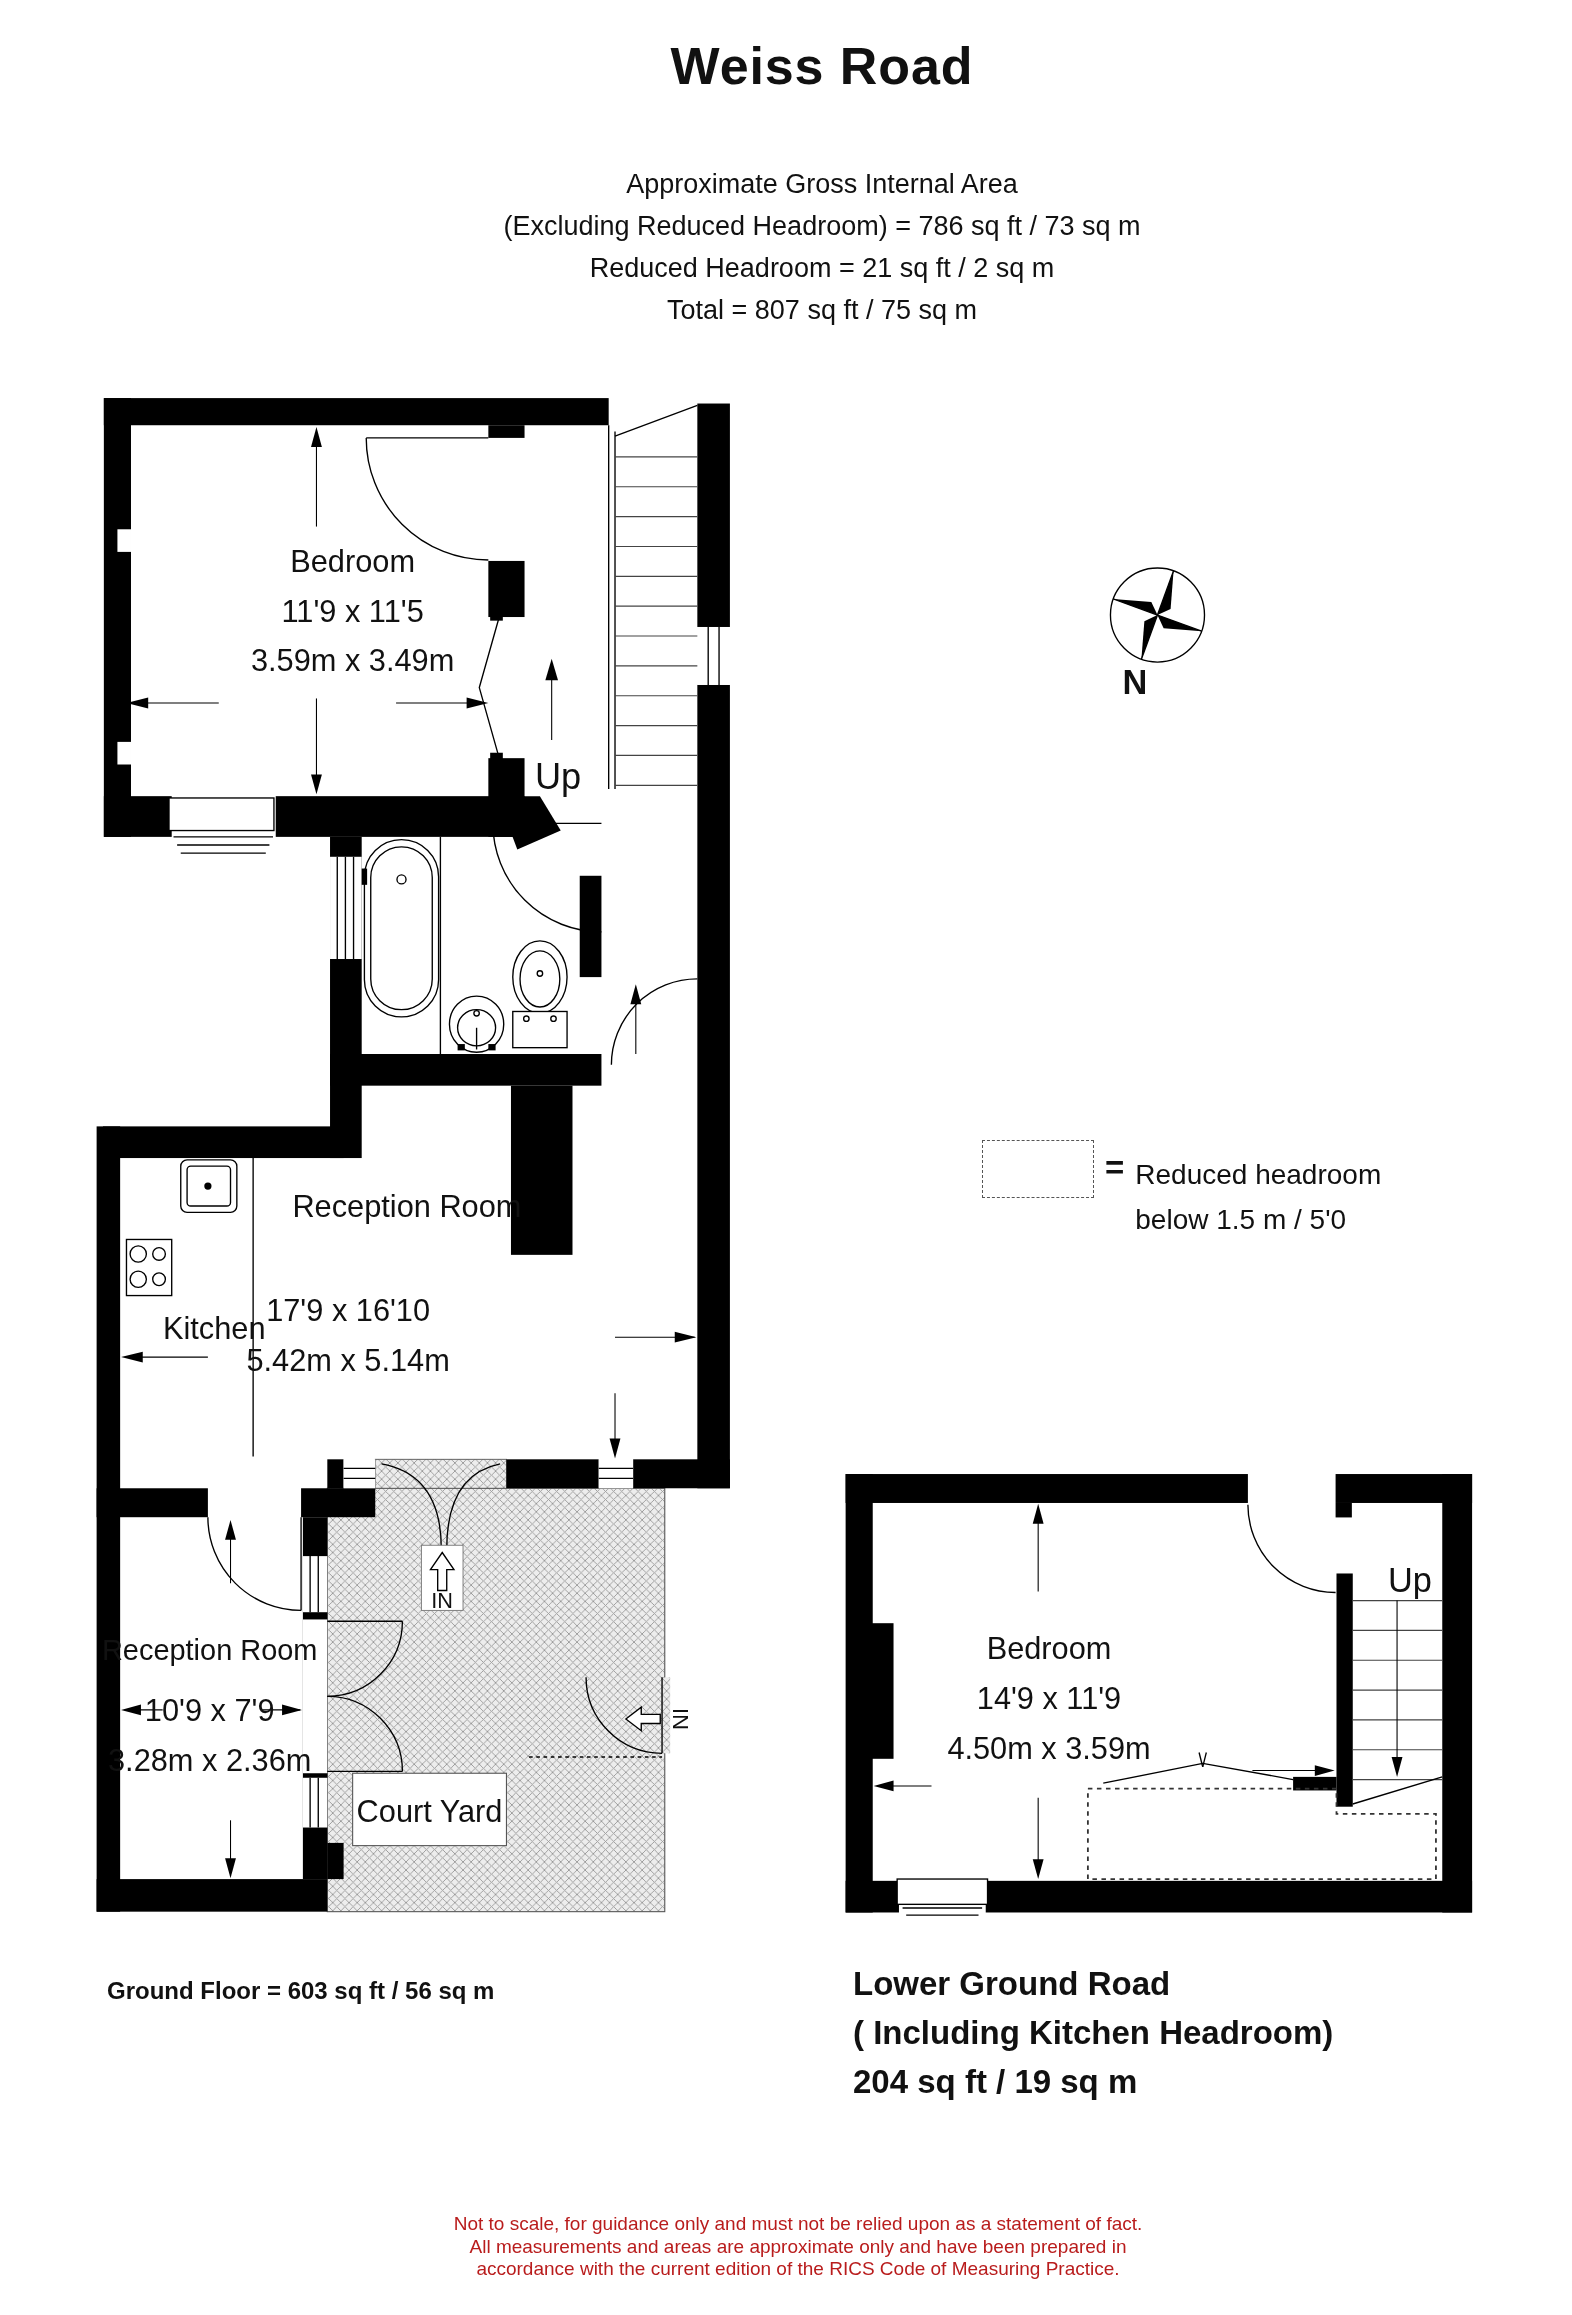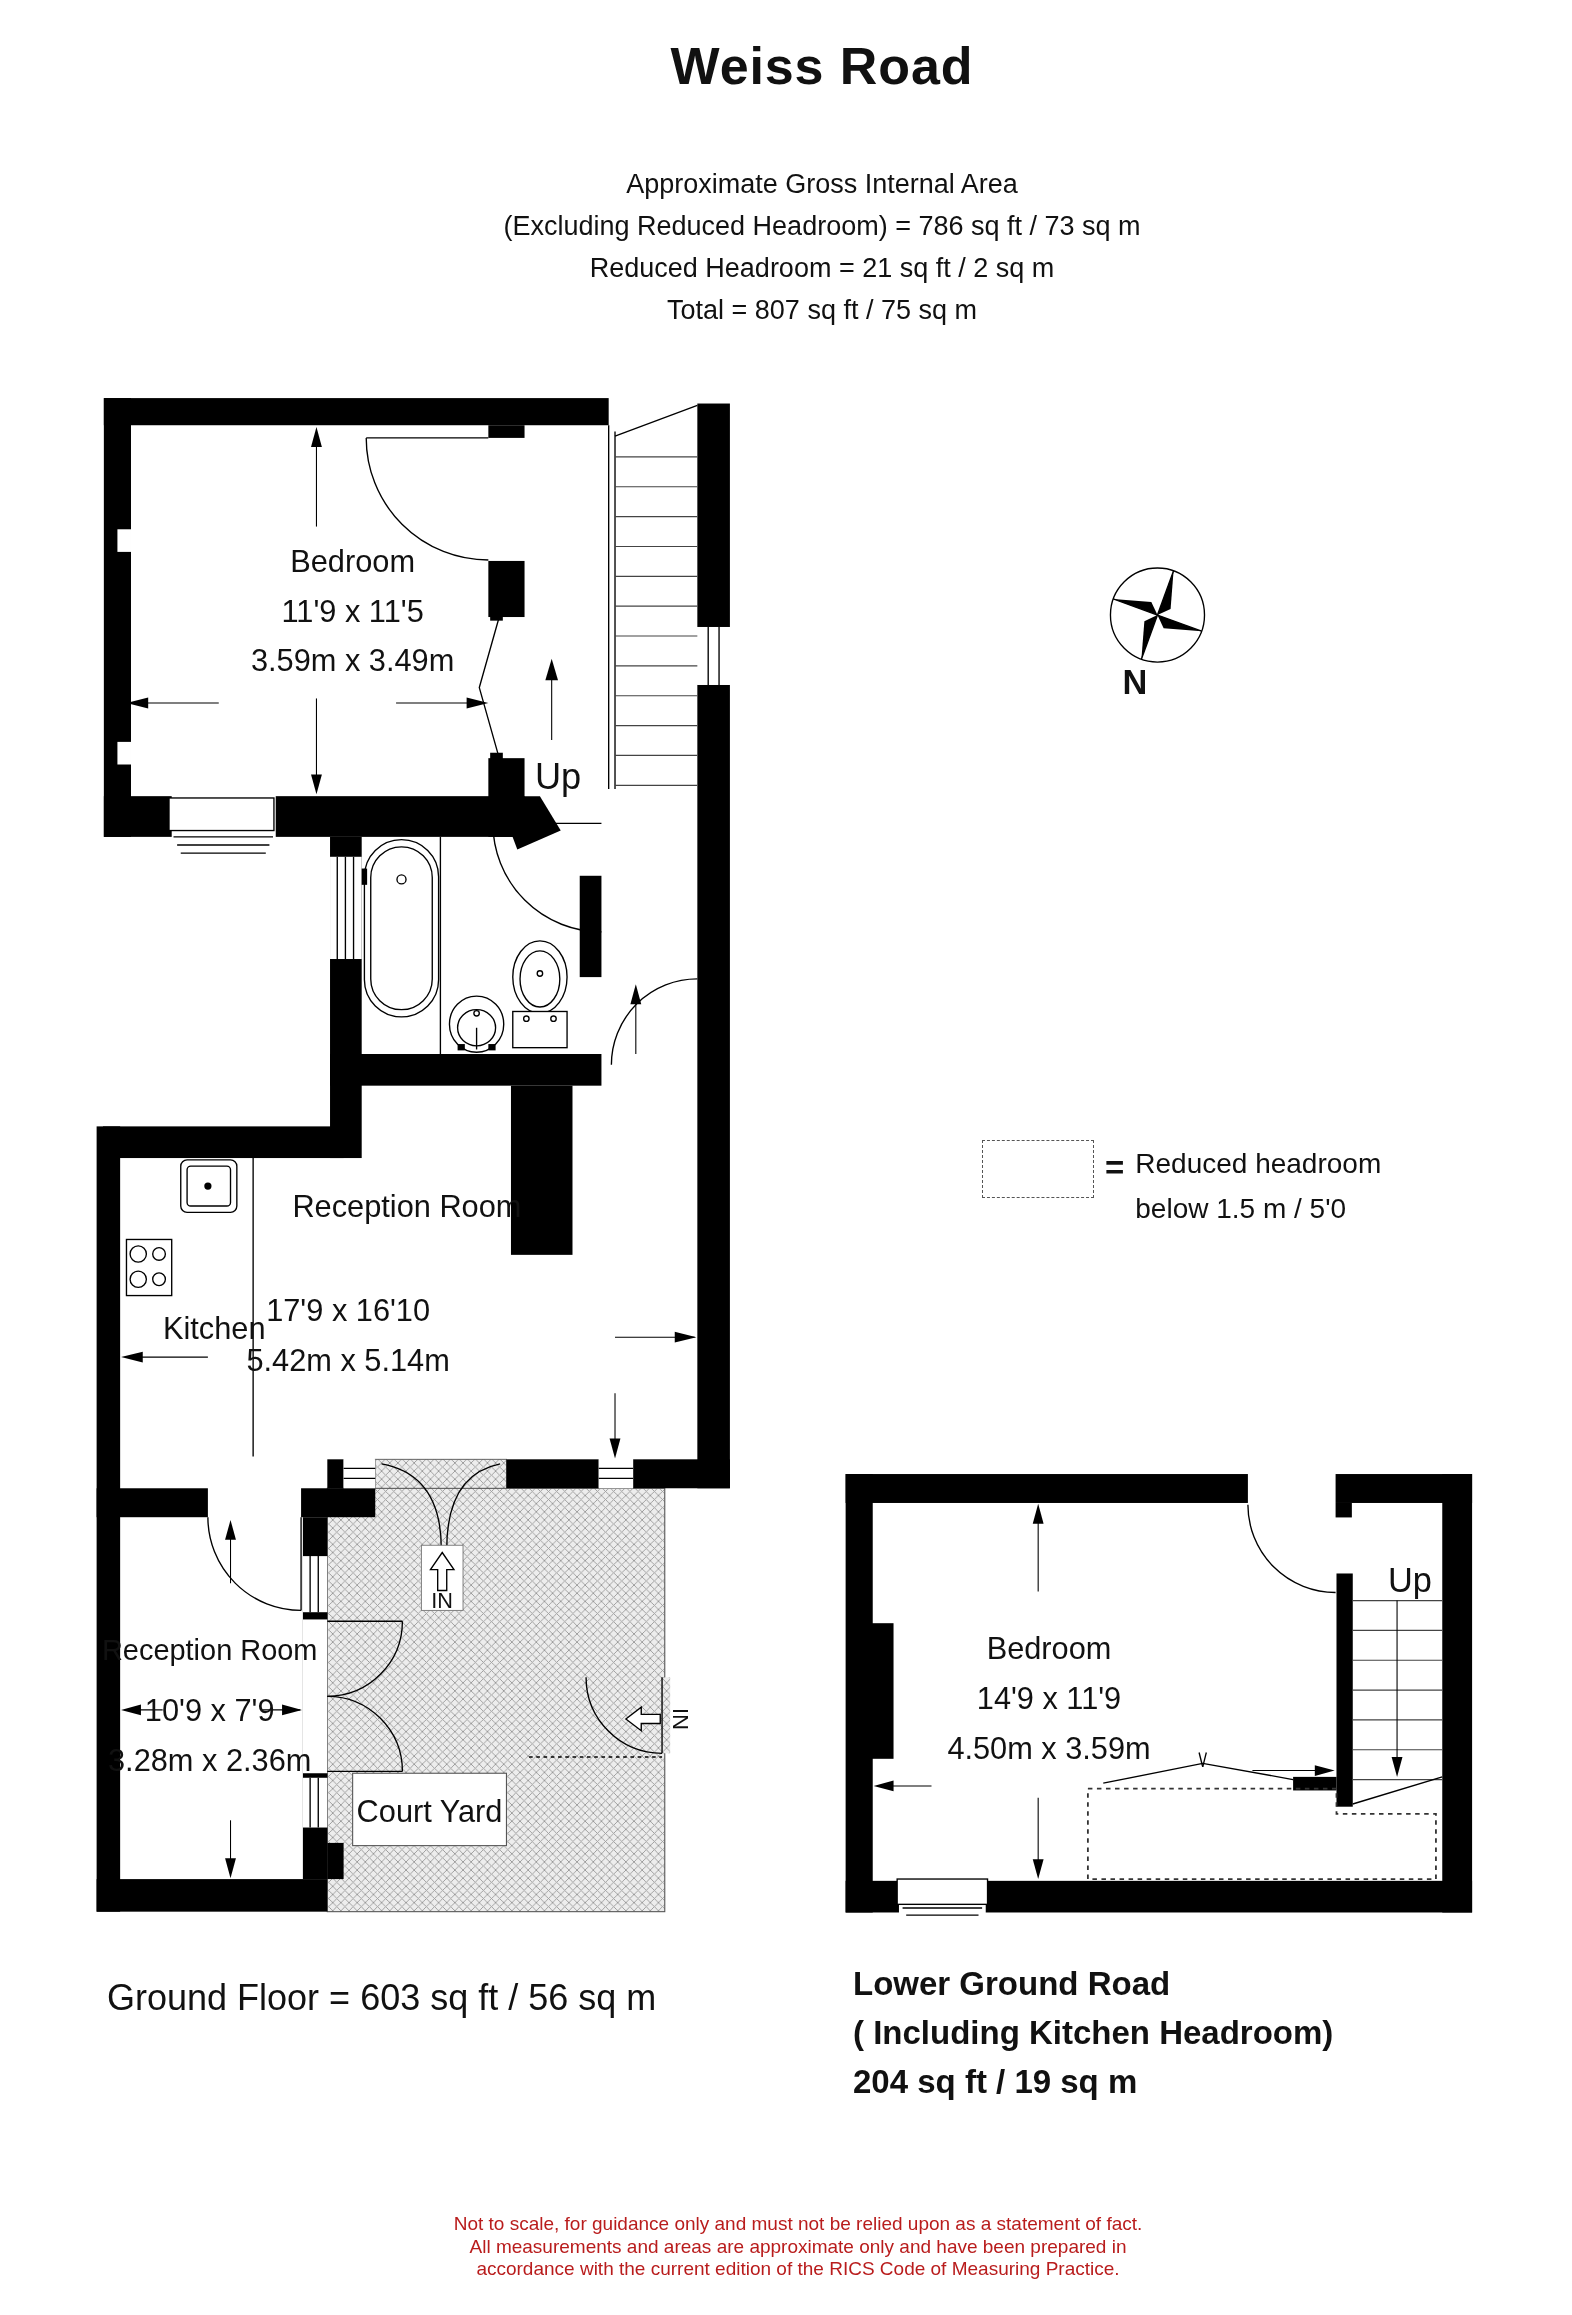--- a/index.html
+++ b/index.html
@@ -3,27 +3,27 @@
 <meta charset="utf-8">
 <style>
   html,body{margin:0;padding:0;}
   body{
     width:1572px;height:2316px;position:relative;background:#ffffff;
     font-family:"Liberation Sans", sans-serif;color:#111;overflow:hidden;
   }
   .abs{position:absolute;}
   .title{top:36px;left:0;width:100%;text-align:center;font-size:52px;font-weight:bold;letter-spacing:0.9px;margin-left:36px;}
   .subtitle{top:163px;left:0;width:100%;text-align:center;font-size:27px;line-height:42px;margin-left:36px;}
-  .gf-label{left:107px;top:1977px;font-size:36px;font-weight:normal;}
+  .gf-label{left:107px;top:1977px;font-size:24px;font-weight:bold;}
   .lgf-label{left:853px;top:1959px;font-size:33px;font-weight:bold;line-height:49px;}
   .footer{top:2213px;left:12px;width:100%;text-align:center;font-size:19px;line-height:22.6px;color:#b91c1c;}
   .legend{left:982px;top:1140px;display:flex;align-items:flex-start;}
   .legend .swatch{width:110px;height:56px;border:1.8px dashed #555;}
   .legend .eq{font-size:33px;font-weight:bold;margin:9px 11px 0 11px;}
-  .legend .txt{font-size:28px;line-height:45px;margin-top:1px;}
+  .legend .txt{font-size:28px;line-height:45px;margin-top:12px;}
   svg text{font-family:"Liberation Sans", sans-serif;fill:#111;}
   .wall{fill:#000;}
   .thin{stroke:#000;stroke-width:1.5;fill:none;}
   .tread{stroke:#444;stroke-width:1.3;fill:none;}
   .fixture{stroke:#000;stroke-width:1.5;fill:#fff;}
   .arrow{fill:#000;}
   .dimline{stroke:#000;stroke-width:1.2;fill:none;}
   .roomtxt{font-size:34px;text-anchor:middle;}
 </style>
 </head>

